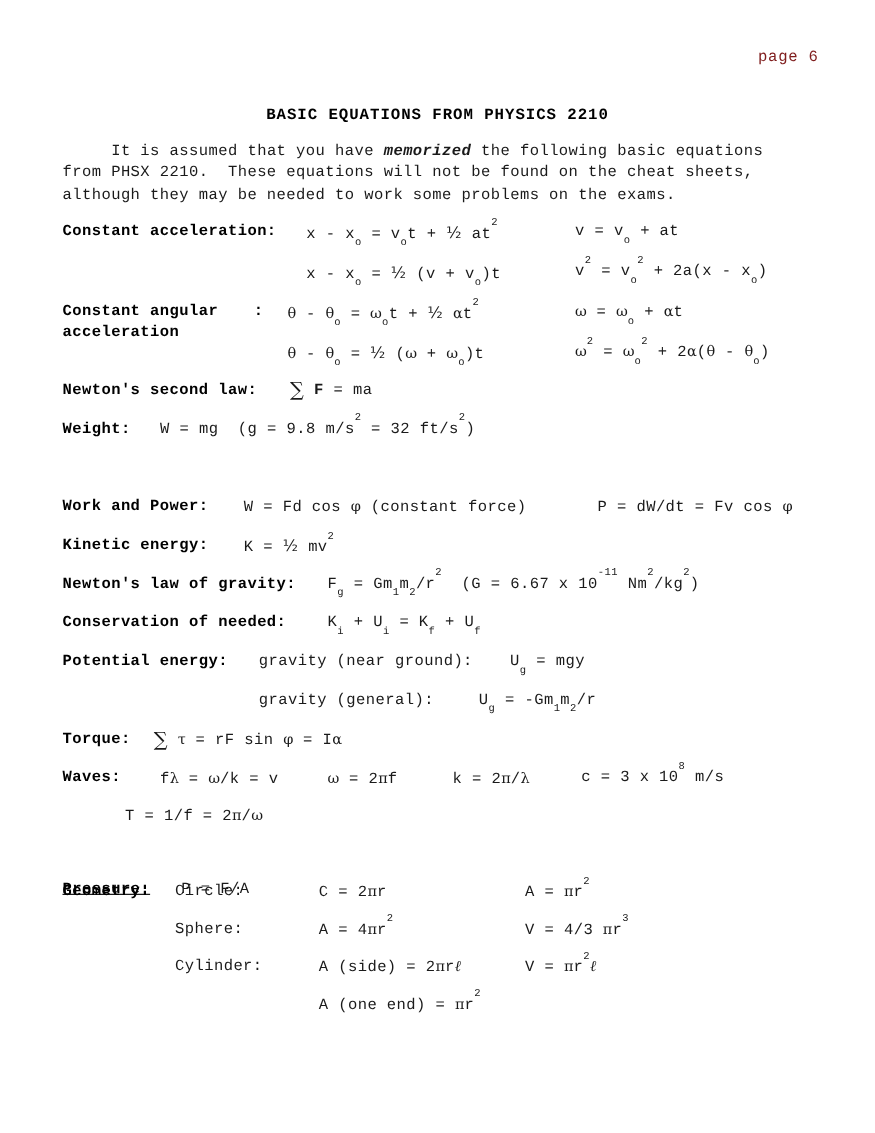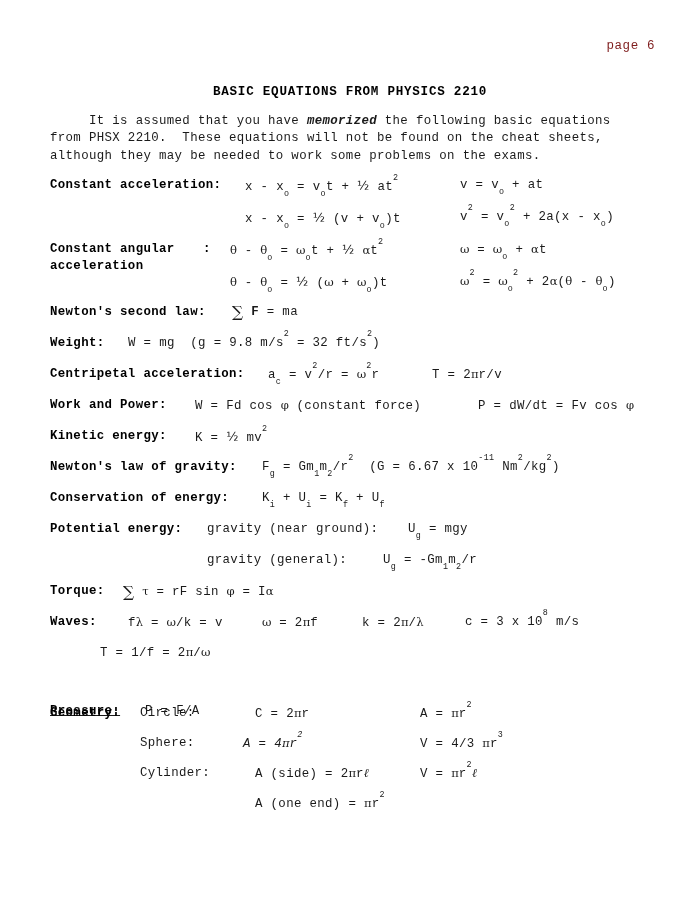--- a/index.html
+++ b/index.html
@@ -155,44 +155,39 @@
   <div class="row" style="top:305px;">
     <span class="lbl">Newton's second law:</span>
     <span class="col" style="left:182px;"><span class="sum">∑</span> <span class="bf">F</span> = ma</span>
   </div>
 
   <div class="row" style="top:336px;">
     <span class="lbl">Weight:</span>
     <span class="col" style="left:78px;">W = mg&nbsp;&nbsp;(g = 9.8 m/s<sup>2</sup> = 32 ft/s<sup>2</sup>)</span>
   </div>
 
-  <div class="row" style="top:367px;">
-    <span class="lbl">Centripetal acceleration:</span>
-    <span class="col" style="left:218px;">a<sub>c</sub> = v<sup>2</sup>/r = <span class="gk">ω</span><sup>2</sup>r</span>
-    <span class="col" style="left:382px;">T = 2<span class="gk">π</span>r/v</span>
-  </div>
 
   <div class="row" style="top:398px;">
     <span class="lbl">Work and Power:</span>
     <span class="col" style="left:145px;">W = Fd cos <span class="gk">φ</span> (constant force)</span>
     <span class="col" style="left:400px;margin-left:28px;">P = dW/dt = Fv cos <span class="gk">φ</span></span>
   </div>
 
   <div class="row" style="top:429px;">
     <span class="lbl">Kinetic energy:</span>
     <span class="col" style="left:145px;">K = <span class="half">½</span> mv<sup>2</sup></span>
   </div>
 
   <div class="row" style="top:460px;text-align:right;">
     <span class="lbl">Newton's law of gravity:</span>
     <span class="col" style="left:212px;">F<sub>g</sub> = Gm<sub>1</sub>m<sub>2</sub>/r<sup>2</sup>&nbsp;&nbsp;(G = 6.67 x 10<sup>-11</sup> Nm<sup>2</sup>/kg<sup>2</sup>)</span>
   </div>
 
   <div class="row" style="top:491px;">
-    <span class="lbl">Conservation of energy:</span>
+    <span class="lbl">Conservation of needed:</span>
     <span class="col" style="left:212px;">K<sub>i</sub> + U<sub>i</sub> = K<sub>f</sub> + U<sub>f</sub></span>
   </div>
 
   <div class="row" style="top:522px;">
     <span class="lbl">Potential energy:</span>
     <span class="col" style="left:157px;">gravity (near ground):</span>
     <span class="col" style="left:358px;">U<sub>g</sub> = mgy</span>
   </div>
   <div class="row" style="top:553px;">
     <span class="col" style="left:157px;">gravity (general):</span>
@@ -221,21 +216,21 @@
   </div>
 
   <div class="row" style="top:706px;">
     <span class="lbl">Geometry:</span>
     <span class="col" style="left:90px;">Circle:</span>
     <span class="col" style="left:205px;">C = 2<span class="gk">π</span>r</span>
     <span class="col" style="left:370px;">A = <span class="gk">π</span>r<sup>2</sup></span>
   </div>
   <div class="row" style="top:736px;">
     <span class="col" style="left:90px;">Sphere:</span>
-    <span class="col" style="left:193px;font-style:italic;">A = 4<span class="gk">π</span>r<sup>2</sup></span>
+    <span class="col" style="left:205px;">A = 4<span class="gk">π</span>r<sup>2</sup></span>
     <span class="col" style="left:370px;">V = 4/3 <span class="gk">π</span>r<sup>3</sup></span>
   </div>
   <div class="row" style="top:766px;">
     <span class="col" style="left:90px;">Cylinder:</span>
     <span class="col" style="left:205px;">A (side) = 2<span class="gk">π</span>r<span class="ell">ℓ</span></span>
     <span class="col" style="left:370px;">V = <span class="gk">π</span>r<sup>2</sup><span class="ell">ℓ</span></span>
   </div>
   <div class="row" style="top:796px;">
     <span class="col" style="left:205px;">A (one end) = <span class="gk">π</span>r<sup>2</sup></span>
   </div>

